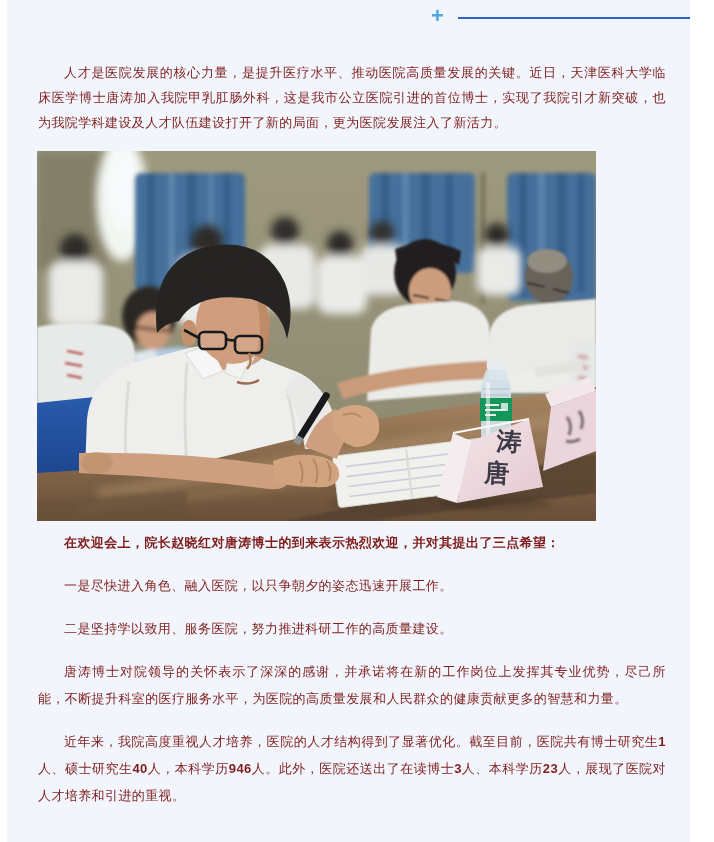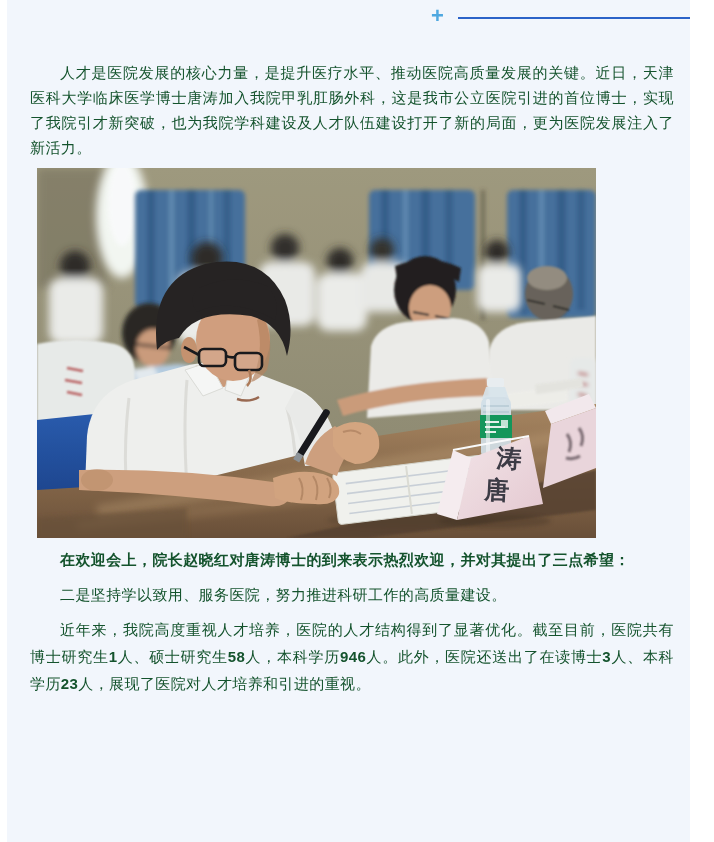--- a/index.html
+++ b/index.html
@@ -15,22 +15,22 @@
   .deco{position:relative;height:16px;margin-top:10px;}
   .deco .plus{
     position:absolute;left:424px;top:-5px;
     font-size:22px;font-weight:bold;color:#4fa8e0;line-height:22px;
   }
   .deco .line{
     position:absolute;left:451px;right:0;top:7px;height:2px;background:#2b63c8;
   }
   .article{padding:0 8px 0 15px;}
   .article p{
-    margin:8px;text-align:justify;text-indent:2em;
-    font-size:15px;color:#14532d;letter-spacing:0.4px;
+    margin:16px;text-align:justify;text-indent:2em;
+    font-size:13px;color:#7f1d1d;letter-spacing:0.4px;
   }
   p.first{line-height:25px;margin-top:34px;}
   p.rest{line-height:27px;}
   .photo{
     width:559px;height:370px;margin:8px 0 0 15px;
     overflow:hidden;background:#8d8970;
   }
   .photo svg{display:block;}
   .p2{margin-top:8px !important;font-weight:bold;}
   .b{font-weight:bold;}
@@ -246,17 +246,19 @@
           <path d="M420,352 L506,336 L492,268 L434,290 Z" fill="url(#cardg)"></path>
           <path d="M416,282 L492,268" stroke="#ffffff" stroke-width="2"></path>
           <text transform="translate(447,330) rotate(-69)" rotate="72" font-size="25" font-weight="600" fill="#3c3a44" letter-spacing="9">唐涛</text>
         </g>
 
         <rect width="559" height="370" fill="#4a6a8a" opacity="0.03"></rect>
       </svg>
     </div>
 
     <p class="rest p2">在欢迎会上，院长赵晓红对唐涛博士的到来表示热烈欢迎，并对其提出了三点希望：</p>
+    <p class="rest">一是尽快进入角色、融入医院，以只争朝夕的姿态迅速开展工作。</p>
     <p class="rest">二是坚持学以致用、服务医院，努力推进科研工作的高质量建设。</p>
-    <p class="rest"><span>近年来，我院高度重视人才培养，医院的人才结构得到了显著优化。截至目前，医院共有博士研究生</span><span class="b">1</span><span>人、硕士研究生</span><span class="b">58</span><span>人，本科学历</span><span class="b">946</span><span>人。此外，医院还送出了在读博士</span><span class="b">3</span><span>人、本科学历</span><span class="b">23</span><span>人，展现了医院对人才培养和引进的重视。</span></p>
+    <p class="rest">唐涛博士对院领导的关怀表示了深深的感谢，并承诺将在新的工作岗位上发挥其专业优势，尽己所能，不断提升科室的医疗服务水平，为医院的高质量发展和人民群众的健康贡献更多的智慧和力量。</p>
+    <p class="rest"><span>近年来，我院高度重视人才培养，医院的人才结构得到了显著优化。截至目前，医院共有博士研究生</span><span class="b">1</span><span>人、硕士研究生</span><span class="b">40</span><span>人，本科学历</span><span class="b">946</span><span>人。此外，医院还送出了在读博士</span><span class="b">3</span><span>人、本科学历</span><span class="b">23</span><span>人，展现了医院对人才培养和引进的重视。</span></p>
 
   </div>
 </div>
 
 </body></html>

